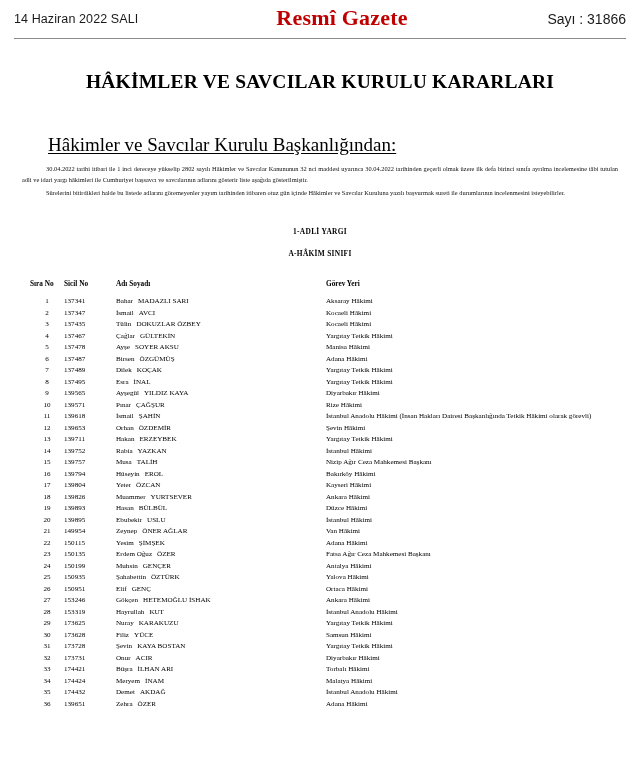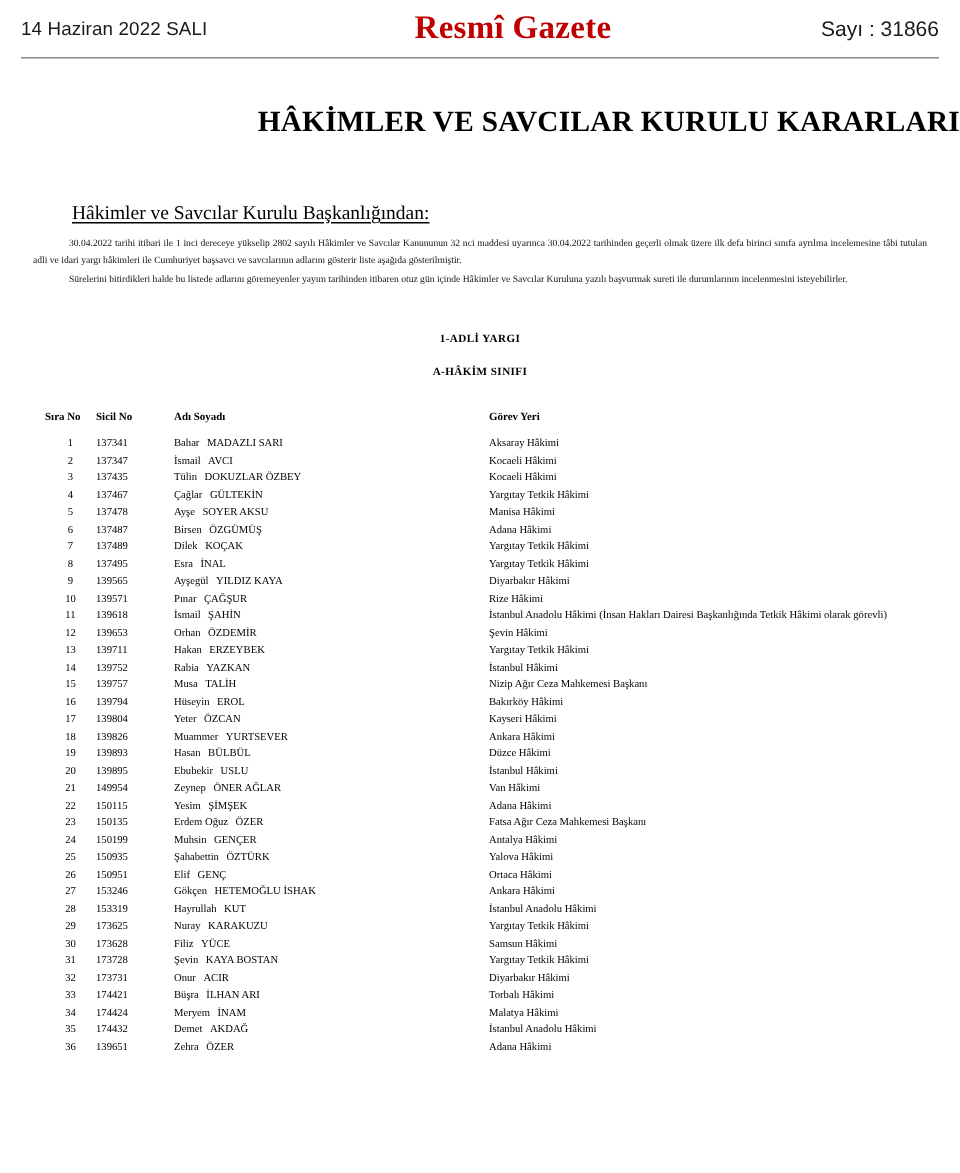--- a/index.html
+++ b/index.html
@@ -55,31 +55,31 @@
   }
   .masthead-rule {
     margin: 0 14px;
     border-top: 1.6px solid #8a8a8a;
     height: 0;
   }
 
   
   .doc-title {
     margin-top: 32px;
-    text-align: right;
+    text-align: center;
     font-family: "Liberation Serif", serif;
     font-weight: bold;
     font-size: 19.5px;
     letter-spacing: 0.2px;
   }
 
   .issuer {
     margin: 41px 0 0 48px;
     font-family: "Liberation Serif", serif;
-    font-size: 13px;
+    font-size: 19px;
     text-decoration: underline;
     text-underline-offset: 2px;
   }
 
   
   .para-block {
     margin: 8px 22px 0 22px;
   }
   .para {
     font-family: "Liberation Serif", serif;

